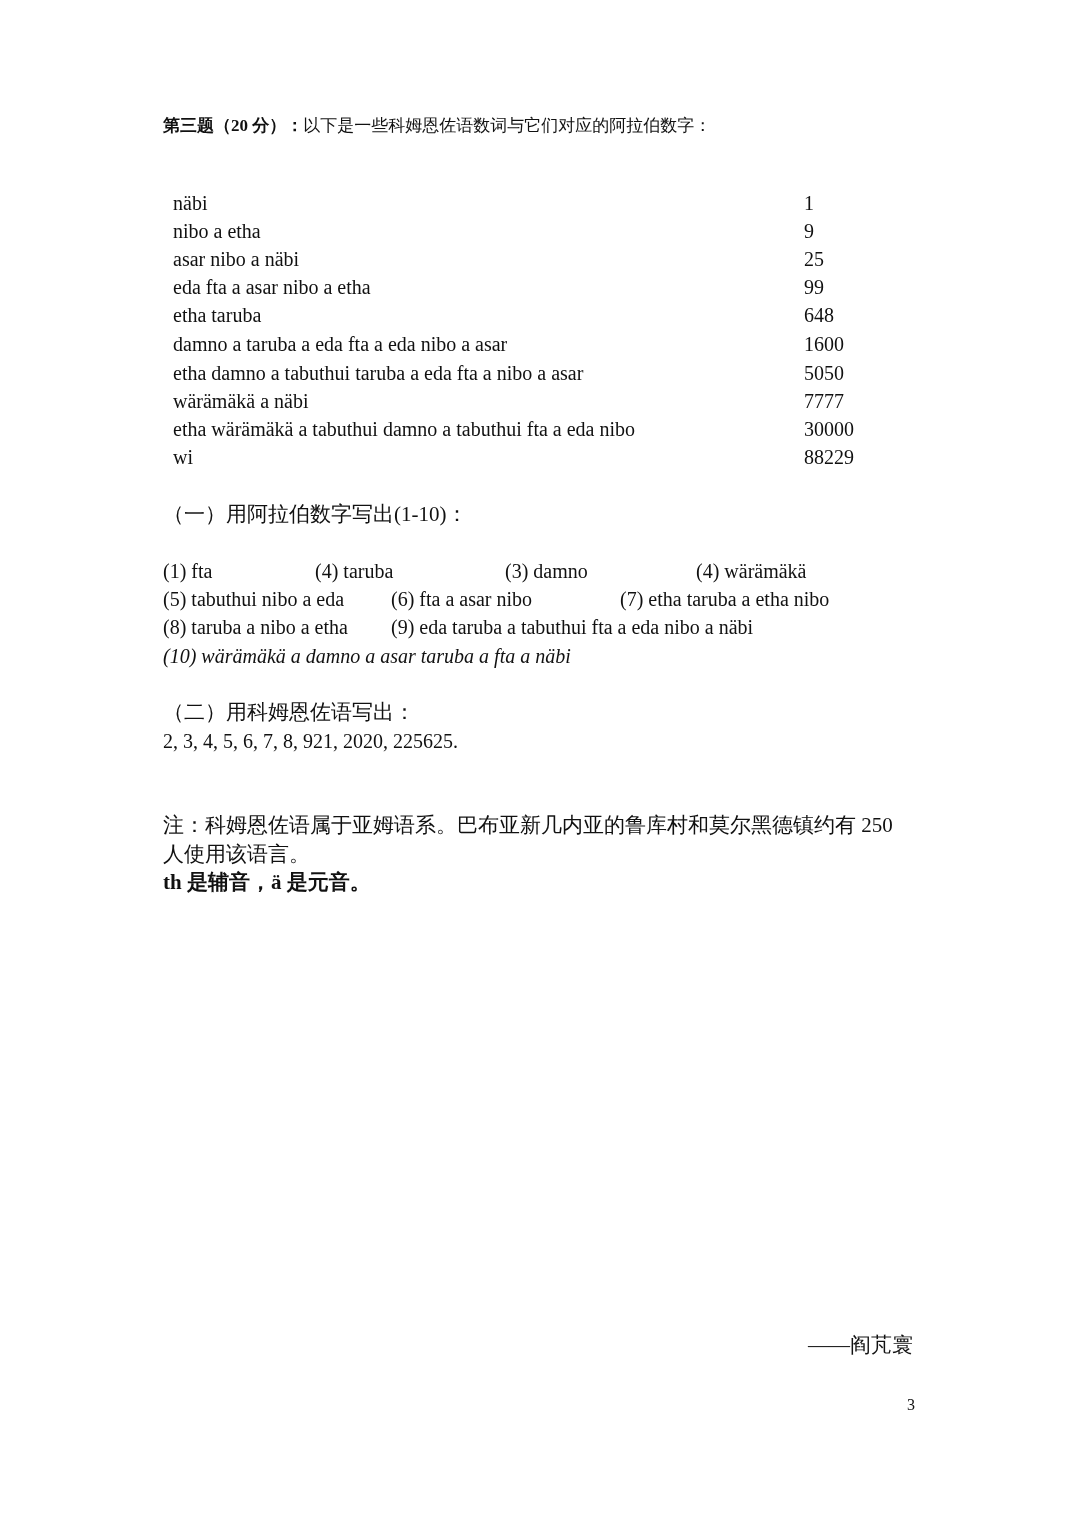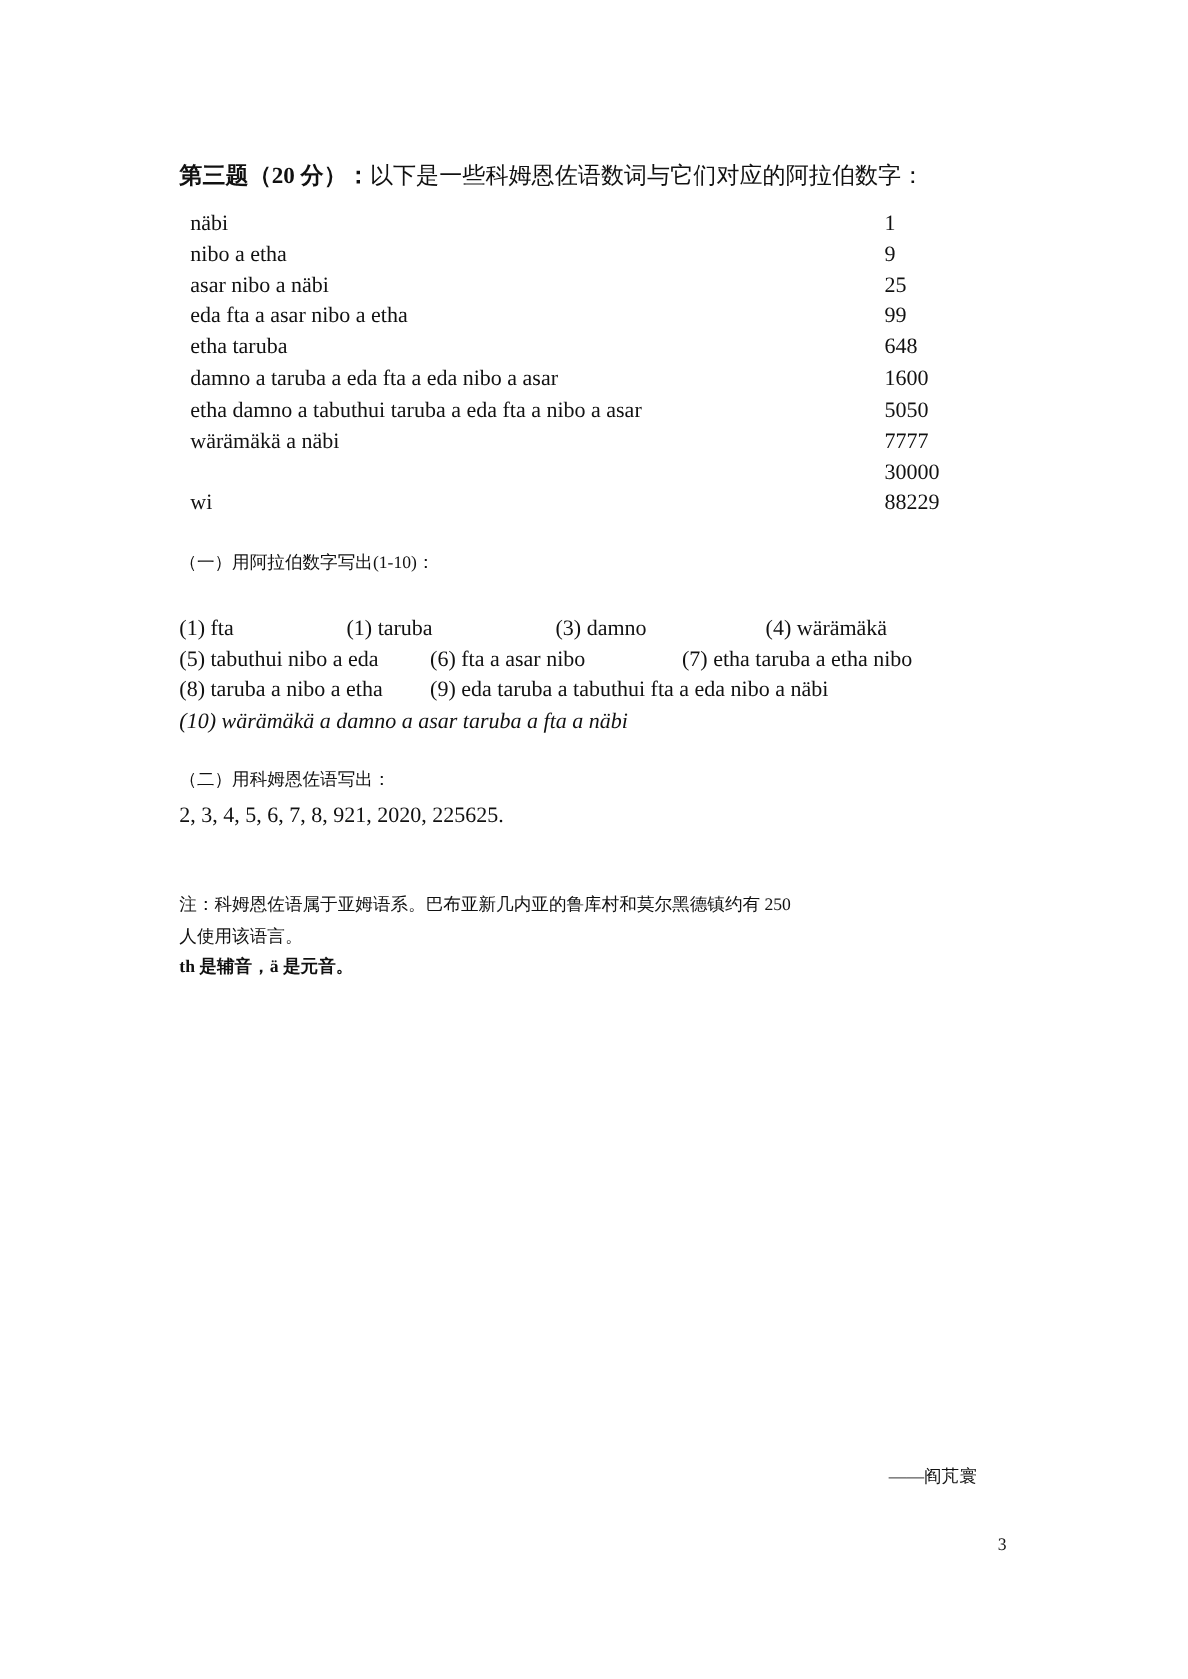--- a/index.html
+++ b/index.html
@@ -3,28 +3,28 @@
   <meta charset="utf-8">
   <style>
     html, body { margin: 0; padding: 0; background: #ffffff; }
     body {
       width: 1080px; height: 1526px; position: relative; overflow: hidden;
       color: #111111;
       font-family: "Liberation Serif", "DejaVu Serif", serif;
       font-size: 20px;
     }
     .abs { position: absolute; white-space: nowrap; line-height: 1; }
-    .title { left: 163px; top: 149px; font-size: 21px; }
+    .title { left: 163px; top: 117px; font-size: 17px; }
     .title b { font-weight: bold; }
     .vocab-row { position: absolute; left: 173px; width: 700px; height: 28px; }
     .vocab-word { position: absolute; left: 0; top: 0; }
     .vocab-num { position: absolute; left: 631px; top: 0; }
     .q-line { position: absolute; left: 163px; }
     .q-item { position: absolute; top: 0; white-space: nowrap; }
-    .cn { font-size: 16px; }
+    .cn { font-size: 21px; }
   </style>
 </head>
 <body>
 
 <div class="abs title">
   <b>第三题（20 分）：</b><span>以下是一些科姆恩佐语数词与它们对应的阿拉伯数字：</span>
 </div>
 
 <div>
   <div class="vocab-row" style="top:192px;">
@@ -53,34 +53,35 @@
   </div>
   <div class="vocab-row" style="top:362px;">
     <span class="vocab-word">etha damno a tabuthui taruba a eda fta a nibo a asar</span>
     <span class="vocab-num">5050</span>
   </div>
   <div class="vocab-row" style="top:390px;">
     <span class="vocab-word">wärämäkä a näbi</span>
     <span class="vocab-num">7777</span>
   </div>
   <div class="vocab-row" style="top:418px;">
+    <span class="vocab-word">etha wärämäkä a tabuthui damno a tabuthui fta a eda nibo</span>
     <span class="vocab-num">30000</span>
   </div>
   <div class="vocab-row" style="top:446px;">
     <span class="vocab-word">wi</span>
     <span class="vocab-num">88229</span>
   </div>
 </div>
 
 <div class="abs cn" style="left:163px; top:504px;">（一）用阿拉伯数字写出(1-10)：</div>
 
 <div>
   <div class="q-line" style="top:560px;">
     <span class="q-item" style="left:0px;">(1) fta</span>
-    <span class="q-item" style="left:152px;">(1) taruba</span>
+    <span class="q-item" style="left:152px;">(4) taruba</span>
     <span class="q-item" style="left:342px;">(3) damno</span>
     <span class="q-item" style="left:533px;">(4) wärämäkä</span>
   </div>
   <div class="q-line" style="top:588px;">
     <span class="q-item" style="left:0px;">(5) tabuthui nibo a eda</span>
     <span class="q-item" style="left:228px;">(6) fta a asar nibo</span>
     <span class="q-item" style="left:457px;text-align:right;">(7) etha taruba a etha nibo</span>
   </div>
   <div class="q-line" style="top:616px;">
     <span class="q-item" style="left:0px;">(8) taruba a nibo a etha</span>

